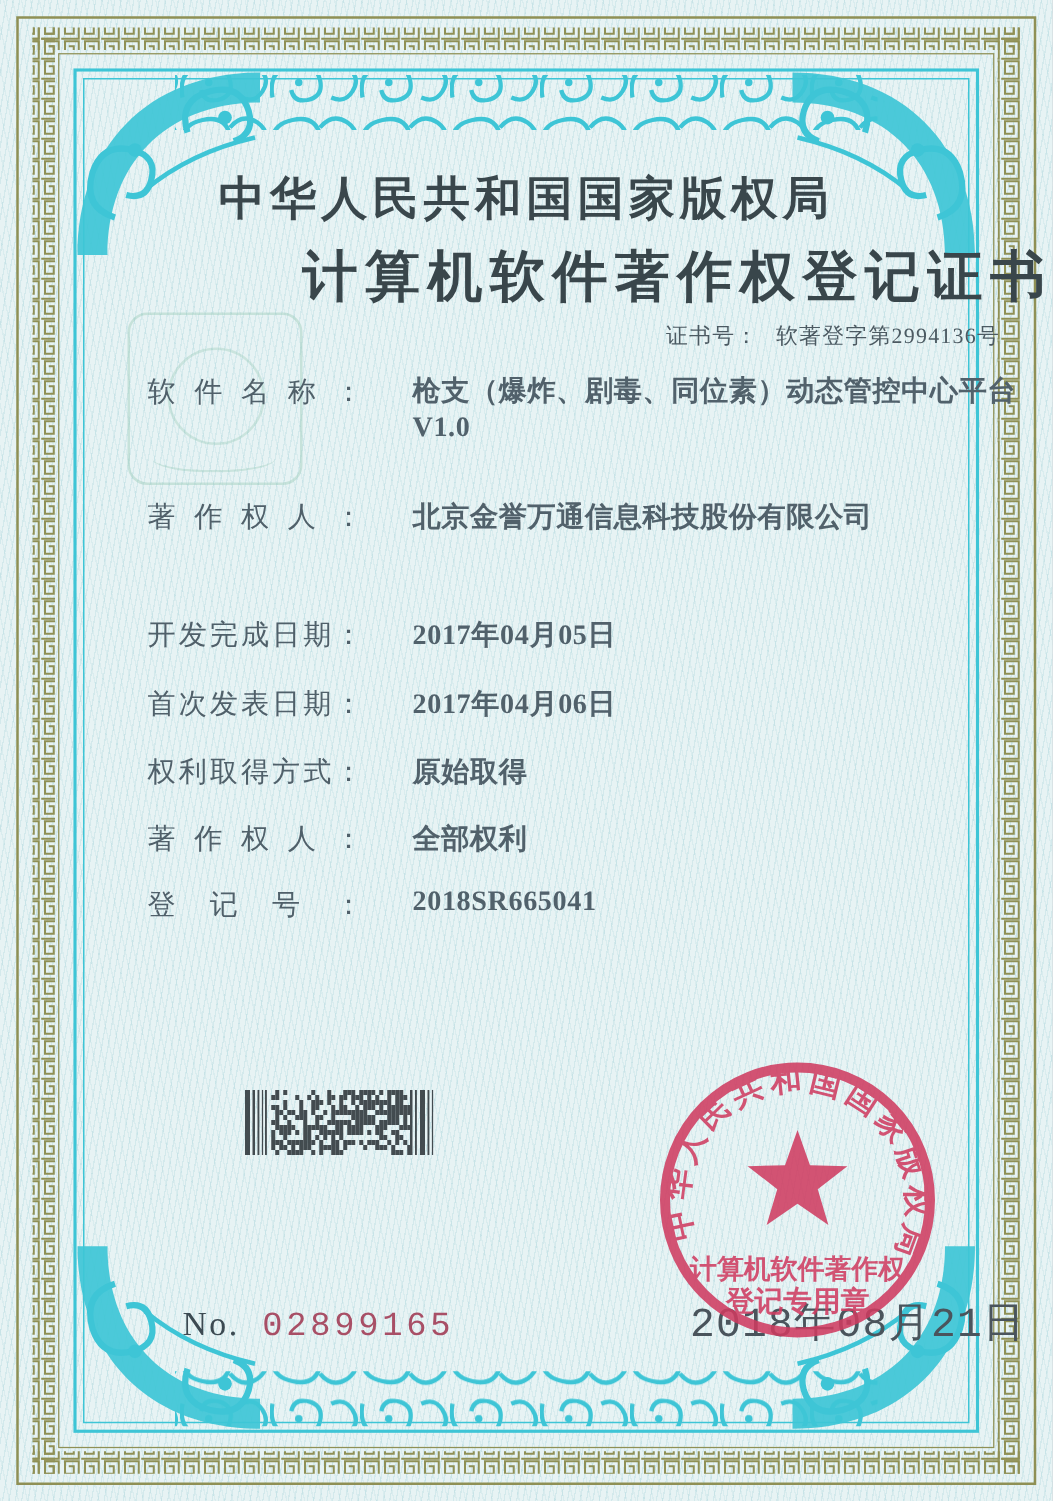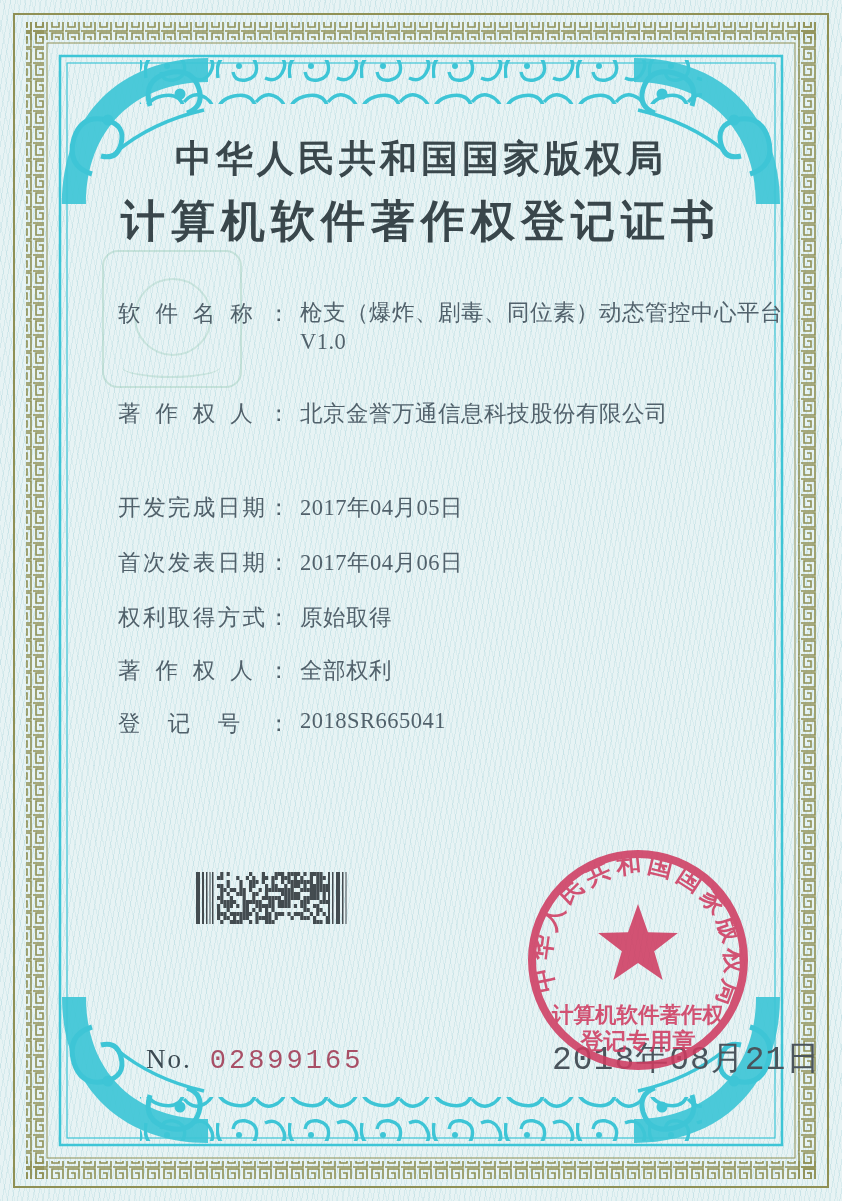--- a/index.html
+++ b/index.html
@@ -16,38 +16,38 @@
     color:#4e5d66;
   }
   .border-layer{position:absolute;left:0;top:0;width:842px;height:1201px;}
   .authority-title{
     position:absolute;left:0;right:0;top:134px;
     text-align:center;font-size:37px;font-weight:bold;
     letter-spacing:4px;color:#3a474c;
   }
   .certificate-title{
     position:absolute;left:0;right:0;top:192px;
-    text-align:center;font-size:44px;font-weight:bold;
+    text-align:right;font-size:44px;font-weight:bold;
     letter-spacing:6px;color:#39464b;
   }
   .cert-no{
     position:absolute;right:42px;top:256px;
     font-size:17.5px;color:#4c5a62;letter-spacing:1px;
   }
   .cert-no .cn-label{margin-right:14px;}
   .rows{position:absolute;left:118px;top:0;width:680px;}
   .row{position:absolute;left:0;white-space:nowrap;}
   .lbl{
     display:inline-block;width:172px;
     text-align:justify;text-align-last:justify;
     font-size:22.5px;color:#50606a;vertical-align:top;
   }
   .val{
-    display:inline-block;margin-left:6px;font-size:22.5px;
-    color:#51616b;vertical-align:top;letter-spacing:.5px;
+    display:inline-block;margin-left:36px;font-size:22.5px;
+    color:#51616b;vertical-align:top;letter-spacing:.5px;font-weight:bold;
   }
   .val .vline{display:block;line-height:29px;}
   .statement{
     position:absolute;left:118px;top:756px;width:680px;margin:0;
     font-size:23px;line-height:52px;text-align:justify;
     text-indent:2em;color:#4e5d66;letter-spacing:.5px;
   }
   .barcode{position:absolute;left:196px;top:872px;width:168px;height:52px;}
   .issue-date{
     position:absolute;left:552px;top:1036px;
@@ -119,20 +119,23 @@
     <use href="#cf" transform="translate(784,1147) scale(-1,-1)"></use>
   </svg>
 
   <div class="emboss">
     <div class="emboss-circle"></div>
     <div class="emboss-arc"></div>
   </div>
 
   <div class="authority-title">中华人民共和国国家版权局</div>
   <div class="certificate-title">计算机软件著作权登记证书</div>
+  <div class="cert-no">
+    <span class="cn-label">证书号：</span><span class="cn-value">软著登字第2994136号</span>
+  </div>
 
   <div class="rows">
 
     <div class="row" style="top:298px">
       <span class="lbl">软件名称：</span>
       <span class="val">
         <span class="vline">枪支（爆炸、剧毒、同位素）动态管控中心平台</span>
         <span class="vline">V1.0</span>
       </span>
     </div>

